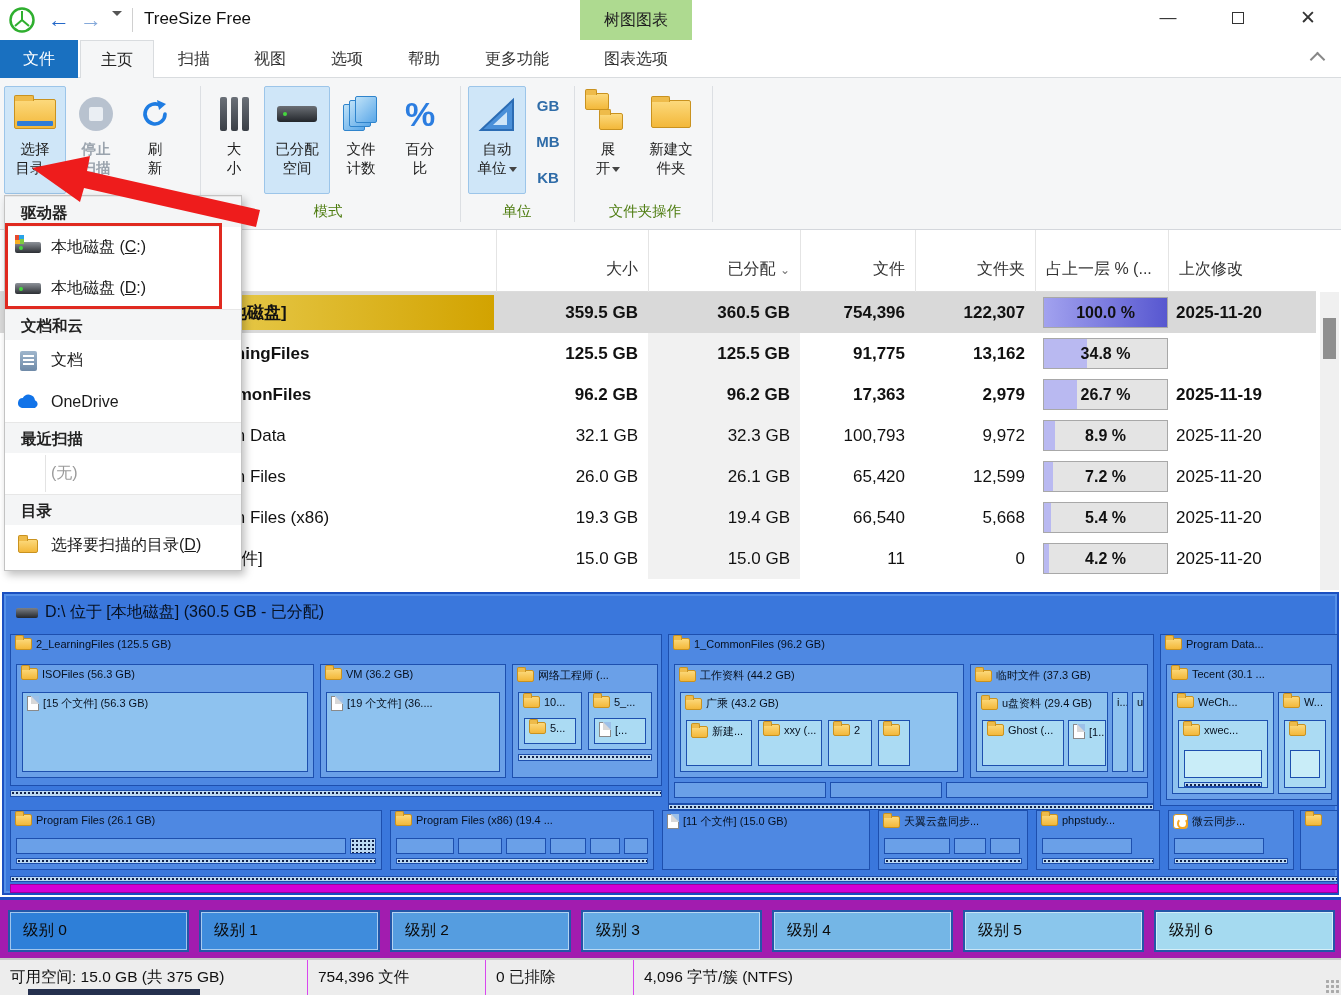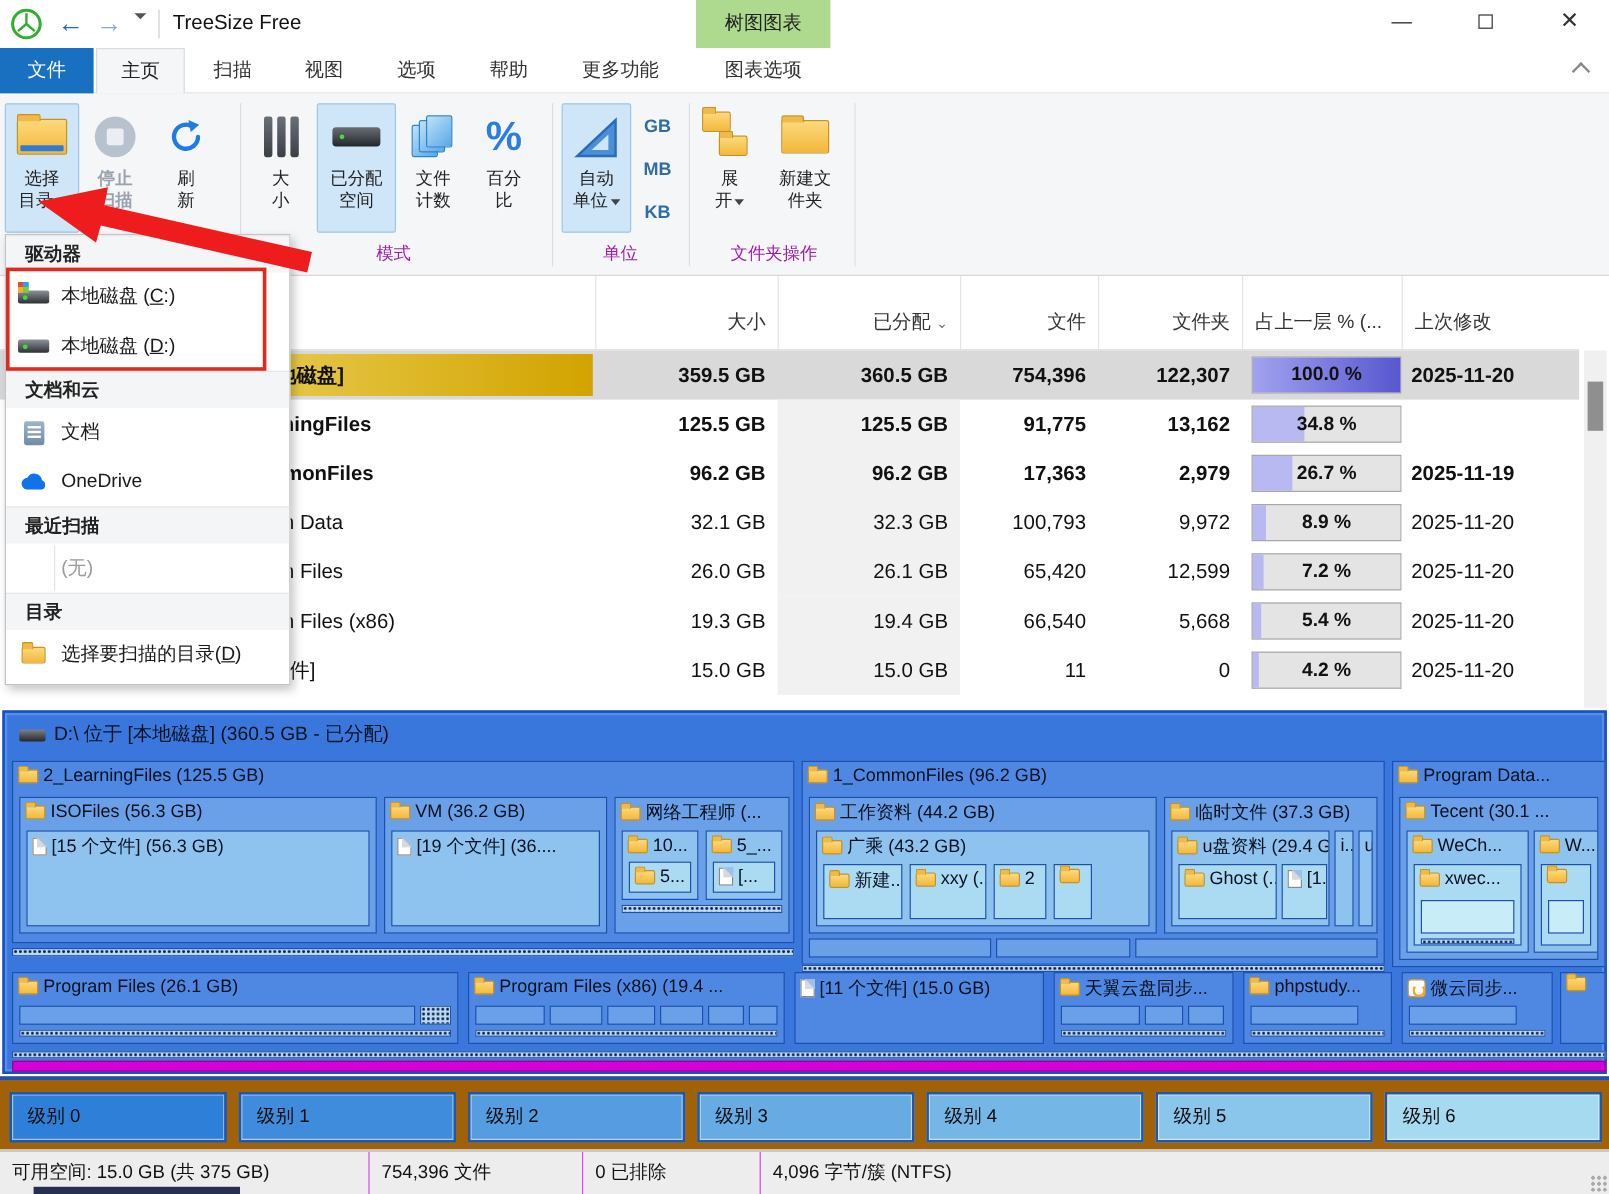--- a/index.html
+++ b/index.html
@@ -30,21 +30,21 @@
   .tab.active { background:#f5f6f7; border:1px solid #d9dcdf; border-bottom:none; color:#222; }
   #ribbon-collapse { position:absolute; left:1312px; top:54px; width:11px; height:11px; border-top:2px solid #888; border-left:2px solid #888; transform:rotate(45deg); }
 
   
   #ribbon { position:absolute; left:0; top:78px; width:1341px; height:152px; background:#f5f6f7; border-bottom:1px solid #d4d7dc; }
   .rsep { position:absolute; top:8px; height:136px; width:1px; background:#dcdfe3; }
   .rbtn { position:absolute; top:8px; height:108px; text-align:center; font-size:14.5px; color:#222; line-height:19px; padding-top:4px; border:1px solid transparent; border-radius:2px; }
   .rbtn.sel { background:#cfe6f8; border-color:#9cc5e9; }
   .rbtn.disabled { color:#9aa3ad; }
   .rbtn .ic { height:46px; display:flex; align-items:center; justify-content:center; margin-bottom:3px; }
-  .grplabel { position:absolute; top:124px; font-size:14.5px; color:#a21caf; text-align:center; }
+  .grplabel { position:absolute; top:124px; font-size:14.5px; color:#4d7c0f; text-align:center; }
   .caret-dn { display:inline-block; width:0; height:0; border-left:4px solid transparent; border-right:4px solid transparent; border-top:5px solid #444; margin-left:2px; vertical-align:middle; }
 
   
   .fold { position:relative; background:linear-gradient(#fcd97c,#f3b83a); border:1px solid #c9921f; border-radius:2px; }
   .fold:before { content:""; position:absolute; left:-1px; top:-5px; width:45%; height:5px; background:#eebb4a; border:1px solid #c9921f; border-bottom:none; border-radius:2px 2px 0 0; }
   .fold.sel-underline:after { content:""; position:absolute; left:2px; bottom:2px; right:2px; height:5px; background:#2e7cd6; border-radius:1px; }
   .ic-stop { width:34px; height:34px; border-radius:50%; background:#aab6c6; position:relative; opacity:.8; }
   .ic-stop:after { content:""; position:absolute; left:10px; top:10px; width:14px; height:14px; background:#e8edf3; border-radius:2px; }
   .ic-bars { display:flex; gap:4px; align-items:flex-end; }
   .ic-bars span { width:7px; height:34px; background:linear-gradient(#6a7078,#3a3f46); border-radius:2px; }
@@ -95,29 +95,29 @@
 
   
   #treemap { position:absolute; left:2px; top:592px; width:1337px; height:303px; background:#3a77dc; border:2px solid #1a4fc0; box-shadow:inset 0 0 0 2px #5590e8; z-index:1; }
   #tm-head { position:absolute; left:12px; top:8px; display:flex; align-items:center; gap:7px; font-size:16px; color:#06101f; white-space:nowrap; }
   .tm { position:absolute; border:1px solid #1d4fae; overflow:hidden; }
   .s0 { background:#4e88e2; } .s1 { background:#6aa0e8; } .s2 { background:#8ec2ef; }
   .s3 { background:#abdbf3; } .s4 { background:#c9edf8; }
   .dot { border:1px solid #1d4fae; background-color:#bcd9f2;
          background-image:radial-gradient(circle,#12224a 1px,transparent 1.3px); background-size:4px 4px; }
   .mag { background:#d400d4; border:1px solid #9c009c; }
-  .tm-label { display:flex; align-items:center; gap:4px; padding:3px 4px; font-size:15px; color:#06101f; white-space:nowrap; overflow:hidden; }
+  .tm-label { display:flex; align-items:center; gap:4px; padding:3px 4px; font-size:11px; color:#06101f; white-space:nowrap; overflow:hidden; }
   .tm .fold { width:17px; height:12px; flex:0 0 17px; }
   .tm .fold:before { height:4px; top:-4px; }
   .ic-file { width:12px; height:15px; background:#fff; border:1px solid #8a8a8a; position:relative; flex:0 0 12px; }
   .ic-file:after { content:""; position:absolute; right:-1px; top:-1px; border:4px solid; border-color:#9cc0e8 #9cc0e8 #d8d8d8 #d8d8d8; }
   .ic-hdd { width:22px; height:10px; background:linear-gradient(#7b8087,#24272c); border-radius:2px; position:relative; flex:0 0 22px; }
 
   
-  #levels { position:absolute; left:0; top:897px; width:1341px; height:61px; background:#a16207; border-top:3px solid #1a4fc0; }
+  #levels { position:absolute; left:0; top:897px; width:1341px; height:61px; background:#a21caf; border-top:3px solid #1a4fc0; }
   .lvl { position:absolute; top:10px; width:181px; height:42px; border:2px solid #2456a8; box-shadow:inset 0 0 0 1px rgba(255,255,255,.55); font-size:15.5px; color:#0a0a0a; padding:8px 0 0 13px; }
 
   
   #statusbar { position:absolute; left:0; top:958px; width:1341px; height:37px; background:#ededed; border-top:2px solid #c9c9c9; display:flex; font-size:15.5px; color:#111; }
   .scell { padding:7px 0 0 10px; border-right:1px solid #d946ef; height:100%; white-space:nowrap; overflow:hidden; }
   #grip { position:absolute; right:2px; bottom:2px; width:14px; height:14px;
           background-image:radial-gradient(circle,#aaa 1.4px,transparent 1.6px); background-size:5px 5px; }
   #taskbar-sliver { position:absolute; left:28px; top:989px; width:172px; height:6px; background:#25304e; }
 
   

